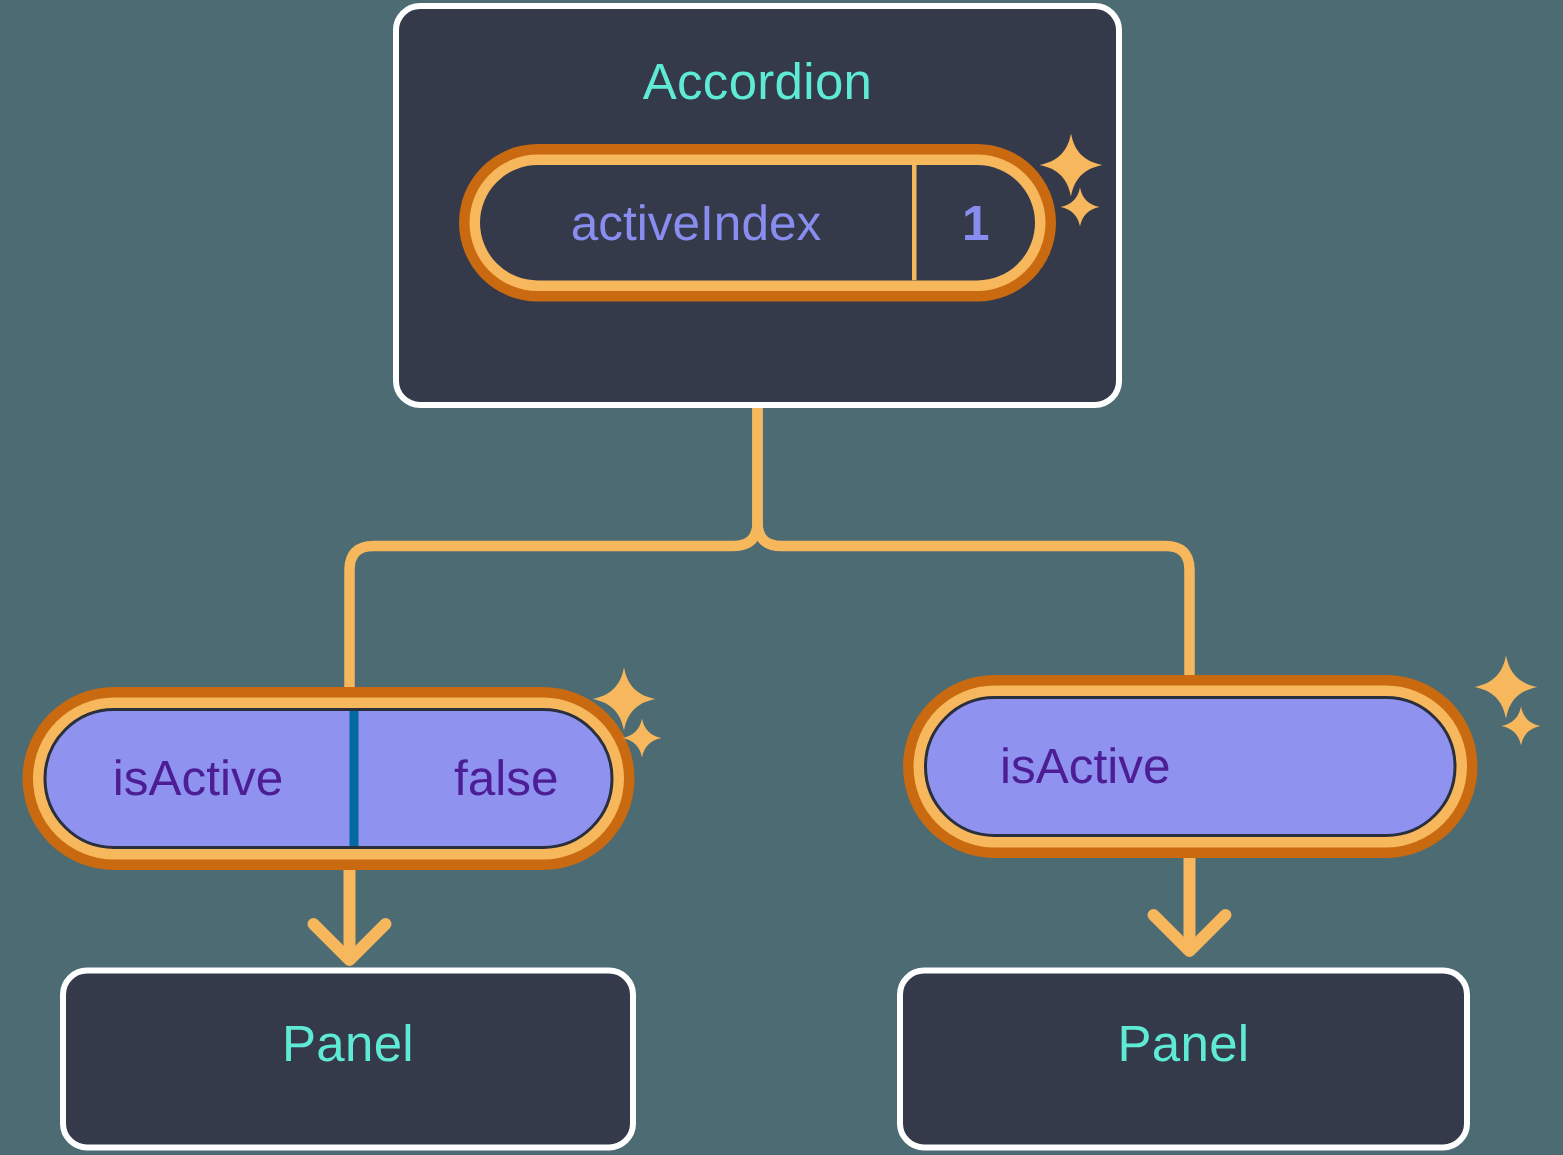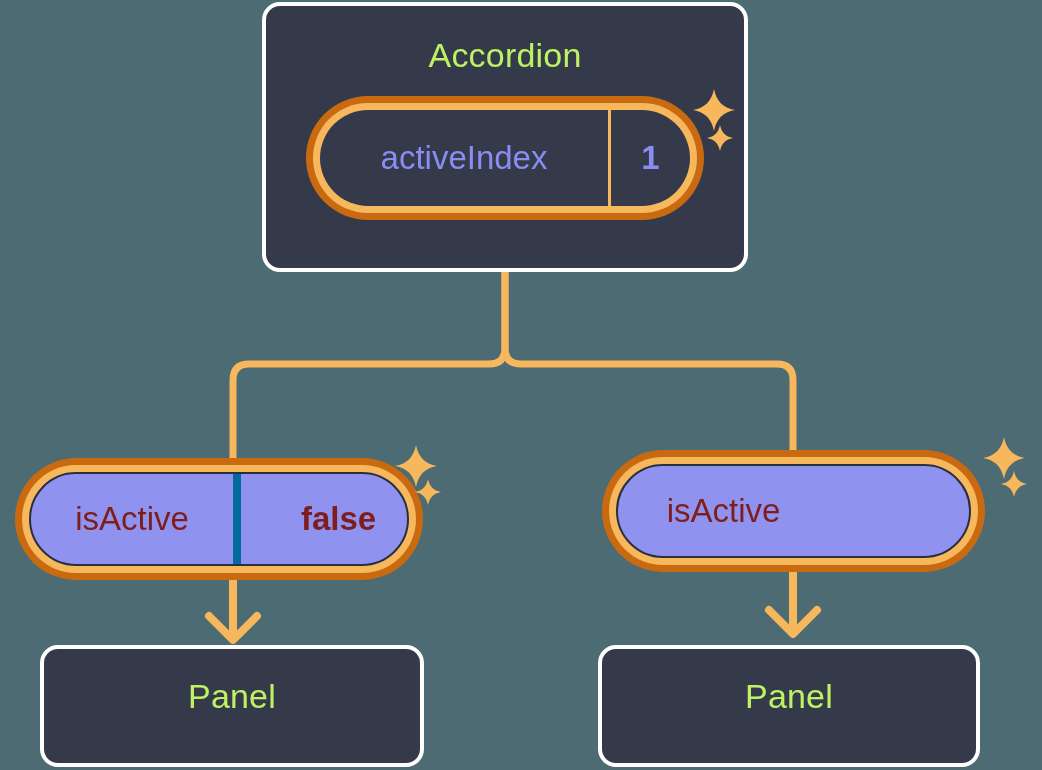--- a/index.html
+++ b/index.html
@@ -40,21 +40,21 @@
     background: #343a4a;
     border: 4px solid #ffffff;
     border-radius: 18px;
     z-index: 2;
   }
   .component-title {
     position: absolute;
     left: 0;
     right: 0;
     text-align: center;
-    color: #bef264;
+    color: #5eead4;
     font-size: 34px;
     font-weight: 400;
     letter-spacing: 0.2px;
     white-space: nowrap;
   }
 
   
   .pill {
     position: absolute;
     box-sizing: border-box;
@@ -101,25 +101,25 @@
     font-weight: 700;
   }
 
   
   .pill.purple .pill-inner {
     background: #8f93ef;
     border: 2px solid #2a2f3d;
   }
   .pill.purple .pill-key,
   .pill.purple .pill-val {
-    color: #7f1d1d;
+    color: #4c1d95;
   }
   .pill.purple .pill-val {
-    border-left: 8px solid #0369a1;
-    font-weight: 700;
+    border-left: 6px solid #0369a1;
+    font-weight: 400;
     padding-left: 29px;
   }
 
   
   .sparkle {
     position: absolute;
     z-index: 4;
     pointer-events: none;
   }
 </style>
@@ -149,21 +149,21 @@
     <g>
       <line x1="793" y1="570" x2="793" y2="633" stroke="#f7b75c" stroke-width="8" stroke-linecap="round"></line>
       <polyline points="769,610 793,634 817,610" fill="none" stroke="#f7b75c" stroke-width="8" stroke-linecap="round" stroke-linejoin="round"></polyline>
     </g>
   </svg>
 
   <div class="component-box" style="left:262px; top:2px; width:486px; height:270px;">
     <div class="component-title" style="top:30px;">Accordion</div>
   </div>
 
-  <div class="pill dark" style="left:306px; top:96px; width:398px; height:124px;">
+  <div class="pill dark" style="left:306px; top:96px; width:398px; height:105px;">
     <div class="pill-mid">
       <div class="pill-inner">
         <div class="pill-key" style="flex:0 0 288px; font-size:33px;">activeIndex</div>
         <div class="pill-val" style="flex:1 1 auto; font-size:33px;">1</div>
       </div>
     </div>
   </div>
 
   <svg class="sparkle" style="left:692px; top:88px;" width="44" height="44" viewBox="0 0 44 44" aria-hidden="true">
     <path d="M22 1 C24.4 13.2 30.8 19.6 43 22 C30.8 24.4 24.4 30.8 22 43

